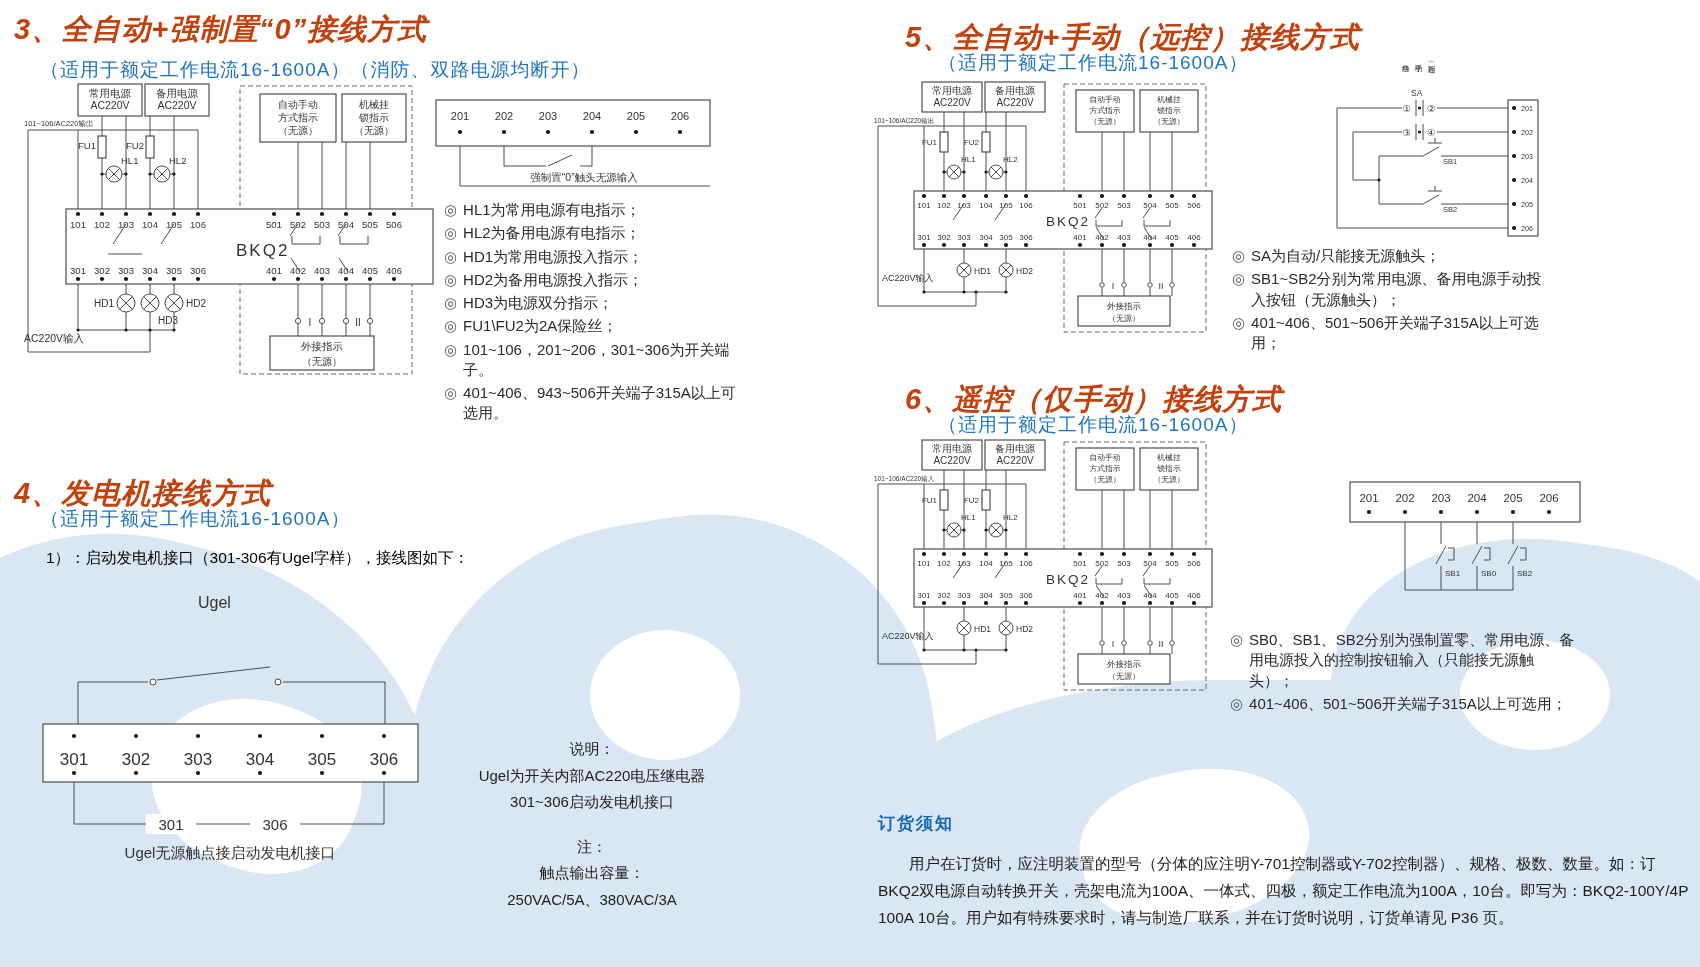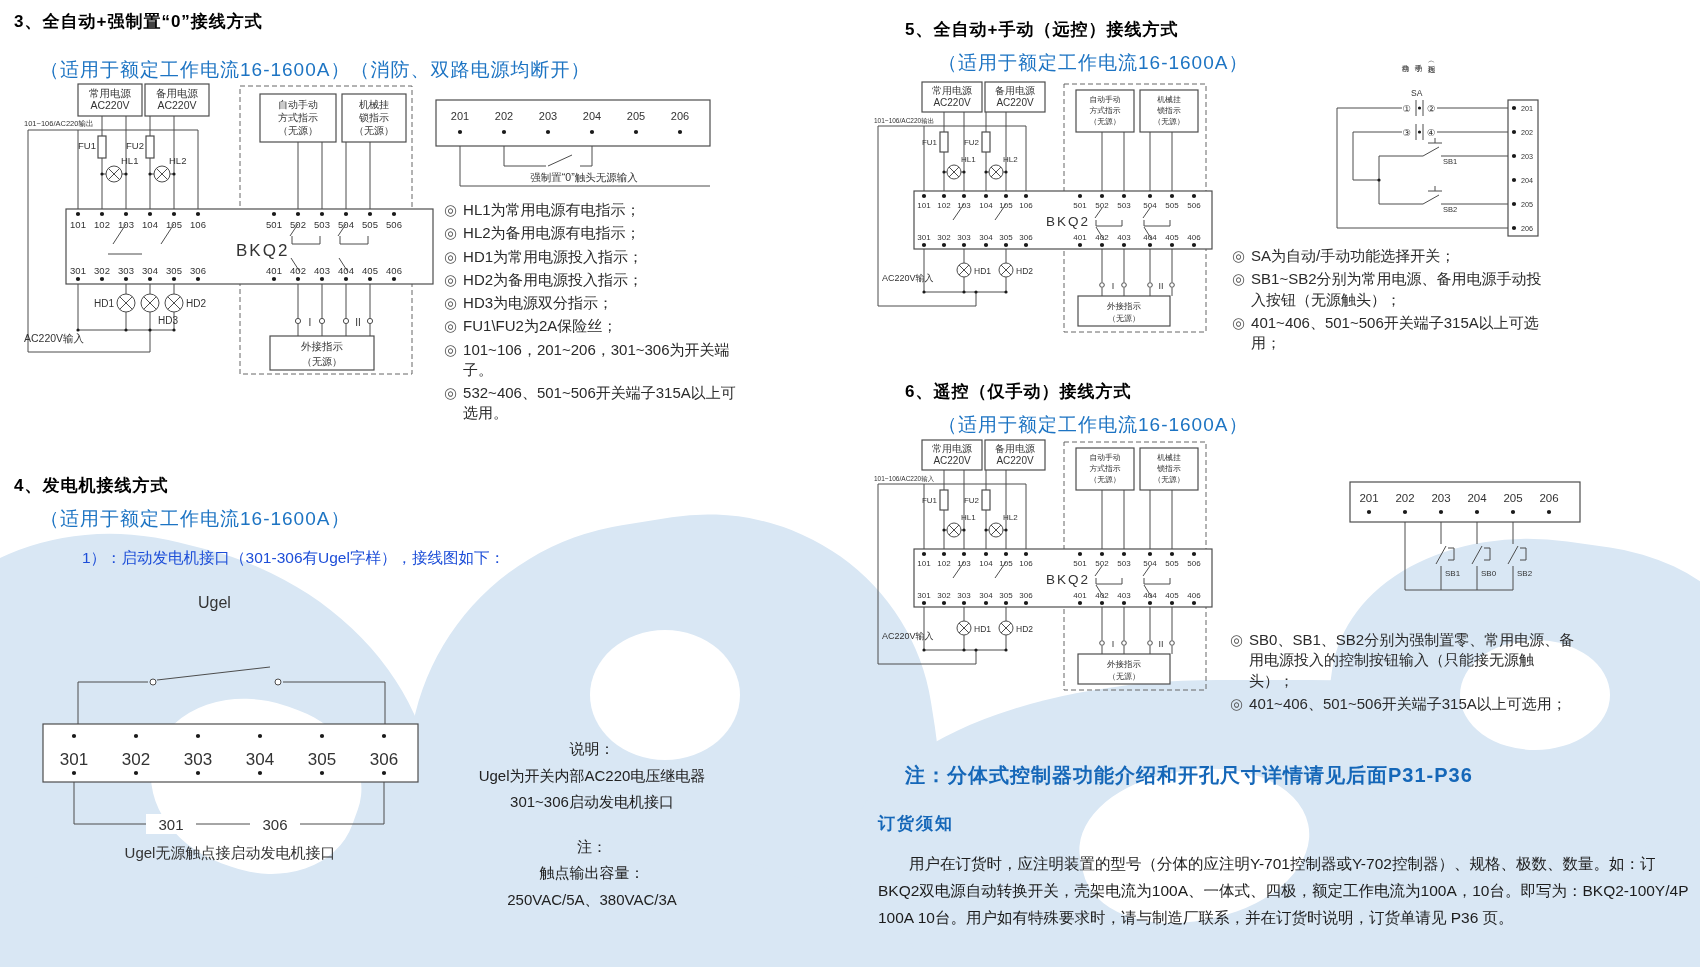--- a/index.html
+++ b/index.html
@@ -3,23 +3,23 @@
 <meta charset="utf-8">
 <style>
   html,body{margin:0;padding:0;background:#e8e8e8;}
   .page{position:relative;width:1700px;height:967px;background:#ffffff;overflow:hidden;
         font-family:"Liberation Sans","DejaVu Sans",sans-serif;}
   .wm{position:absolute;inset:0;z-index:0;}
   .wm div{position:absolute;}
   .blob{background:#d9e7f4;}
   .hole{background:#ffffff;}
   .layer{position:absolute;inset:0;z-index:1;}
-  .h1{position:absolute;font-size:17px;font-weight:bold;color:#000000;letter-spacing:1px;}
+  .h1{position:absolute;font-size:29px;font-weight:bold;color:#c2410c;letter-spacing:1px;font-style:italic;}
   .h1sub{position:absolute;font-size:19px;font-weight:500;color:#1d74c3;letter-spacing:1px;}
-  .txt{position:absolute;font-size:15px;color:#1d4ed8;margin-left:36px;}
+  .txt{position:absolute;font-size:15px;color:#000000;}
   .bullets{position:absolute;list-style:none;margin:0;padding:0;}
   .bullets li{display:flex;gap:6px;font-size:15px;line-height:1.35;color:#2a2a2a;margin-bottom:3px;}
   .bullets .bm{color:#555;flex:0 0 auto;}
   .txtblock p{margin:0 0 4px 0;font-size:15px;line-height:1.5;color:#222;text-align:center;}
   .txtblock p.gap{margin-top:22px;}
   .note-line{position:absolute;font-size:20px;font-weight:bold;color:#1567b8;letter-spacing:1px;}
   .order-h{position:absolute;font-size:17px;font-weight:bold;color:#1567b8;letter-spacing:2px;}
   .order-p{position:absolute;font-size:15.5px;line-height:1.75;color:#1c1c1c;text-indent:2em;}
   .diag{position:absolute;}
   .diag .w{stroke:#4d4d4d;stroke-width:1;fill:none;}
@@ -205,21 +205,21 @@
       <li>
           <span class="bm">◎</span>
           <span>FU1\FU2为2A保险丝；</span>
         </li>
       <li>
           <span class="bm">◎</span>
           <span>101~106，201~206，301~306为开关端子。</span>
         </li>
       <li>
           <span class="bm">◎</span>
-          <span>532~406、501~506开关端子315A以上可选用。</span>
+          <span>401~406、943~506开关端子315A以上可选用。</span>
         </li>
     </ul>
 
     <div class="h1" style="left:14px;top:474px;">4、发电机接线方式</div>
     <div class="h1sub" style="left:40px;top:506px;">（适用于额定工作电流16-1600A）</div>
     <div class="txt" style="left:46px;top:548px;font-size:15.5px;">1）：启动发电机接口（301-306有Ugel字样），接线图如下：</div>
 
     <svg class="diag" style="left:30px;top:584px;" width="424" height="292" viewBox="0 0 424 292">
       <text x="168" y="24" font-size="16">Ugel</text>
       <path class="w" d="M48,98H118 M127,96L240,83 M253,98H355 M48,98V140 M355,98V140"></path>
@@ -389,21 +389,21 @@
           <text x="238" y="102.5">203</text>
           <text x="238" y="126.5">204</text>
           <text x="238" y="150.5">205</text>
           <text x="238" y="174.5">206</text>
       </g>
     </svg>
 
     <ul class="bullets" style="left:1232px;top:246px;width:320px;">
       <li>
           <span class="bm">◎</span>
-          <span>SA为自动/手动功能选择开关；</span>
+          <span>SA为自动/只能接无源触头；</span>
         </li>
       <li>
           <span class="bm">◎</span>
           <span>SB1~SB2分别为常用电源、备用电源手动投入按钮（无源触头）；</span>
         </li>
       <li>
           <span class="bm">◎</span>
           <span>401~406、501~506开关端子315A以上可选用；</span>
         </li>
     </ul>
@@ -544,19 +544,18 @@
       <li>
           <span class="bm">◎</span>
           <span>SB0、SB1、SB2分别为强制置零、常用电源、备用电源投入的控制按钮输入（只能接无源触头）；</span>
         </li>
       <li>
           <span class="bm">◎</span>
           <span>401~406、501~506开关端子315A以上可选用；</span>
         </li>
     </ul>
 
-    <div class="note-line" style="left:905px;top:762px;">注：分体式控制器功能介绍和开孔尺寸详情请见后面P31-P36</div>
 
     <div class="order-h" style="left:878px;top:812px;">订货须知</div>
     <div class="order-p" style="left:878px;top:850px;width:812px;">用户在订货时，应注明装置的型号（分体的应注明Y-701控制器或Y-702控制器）、规格、极数、数量。如：订BKQ2双电源自动转换开关，壳架电流为100A、一体式、四极，额定工作电流为100A，10台。即写为：BKQ2-100Y/4P  100A  10台。用户如有特殊要求时，请与制造厂联系，并在订货时说明，订货单请见 P36 页。</div>
 
   </div>
 </div>
 
 </body></html>

